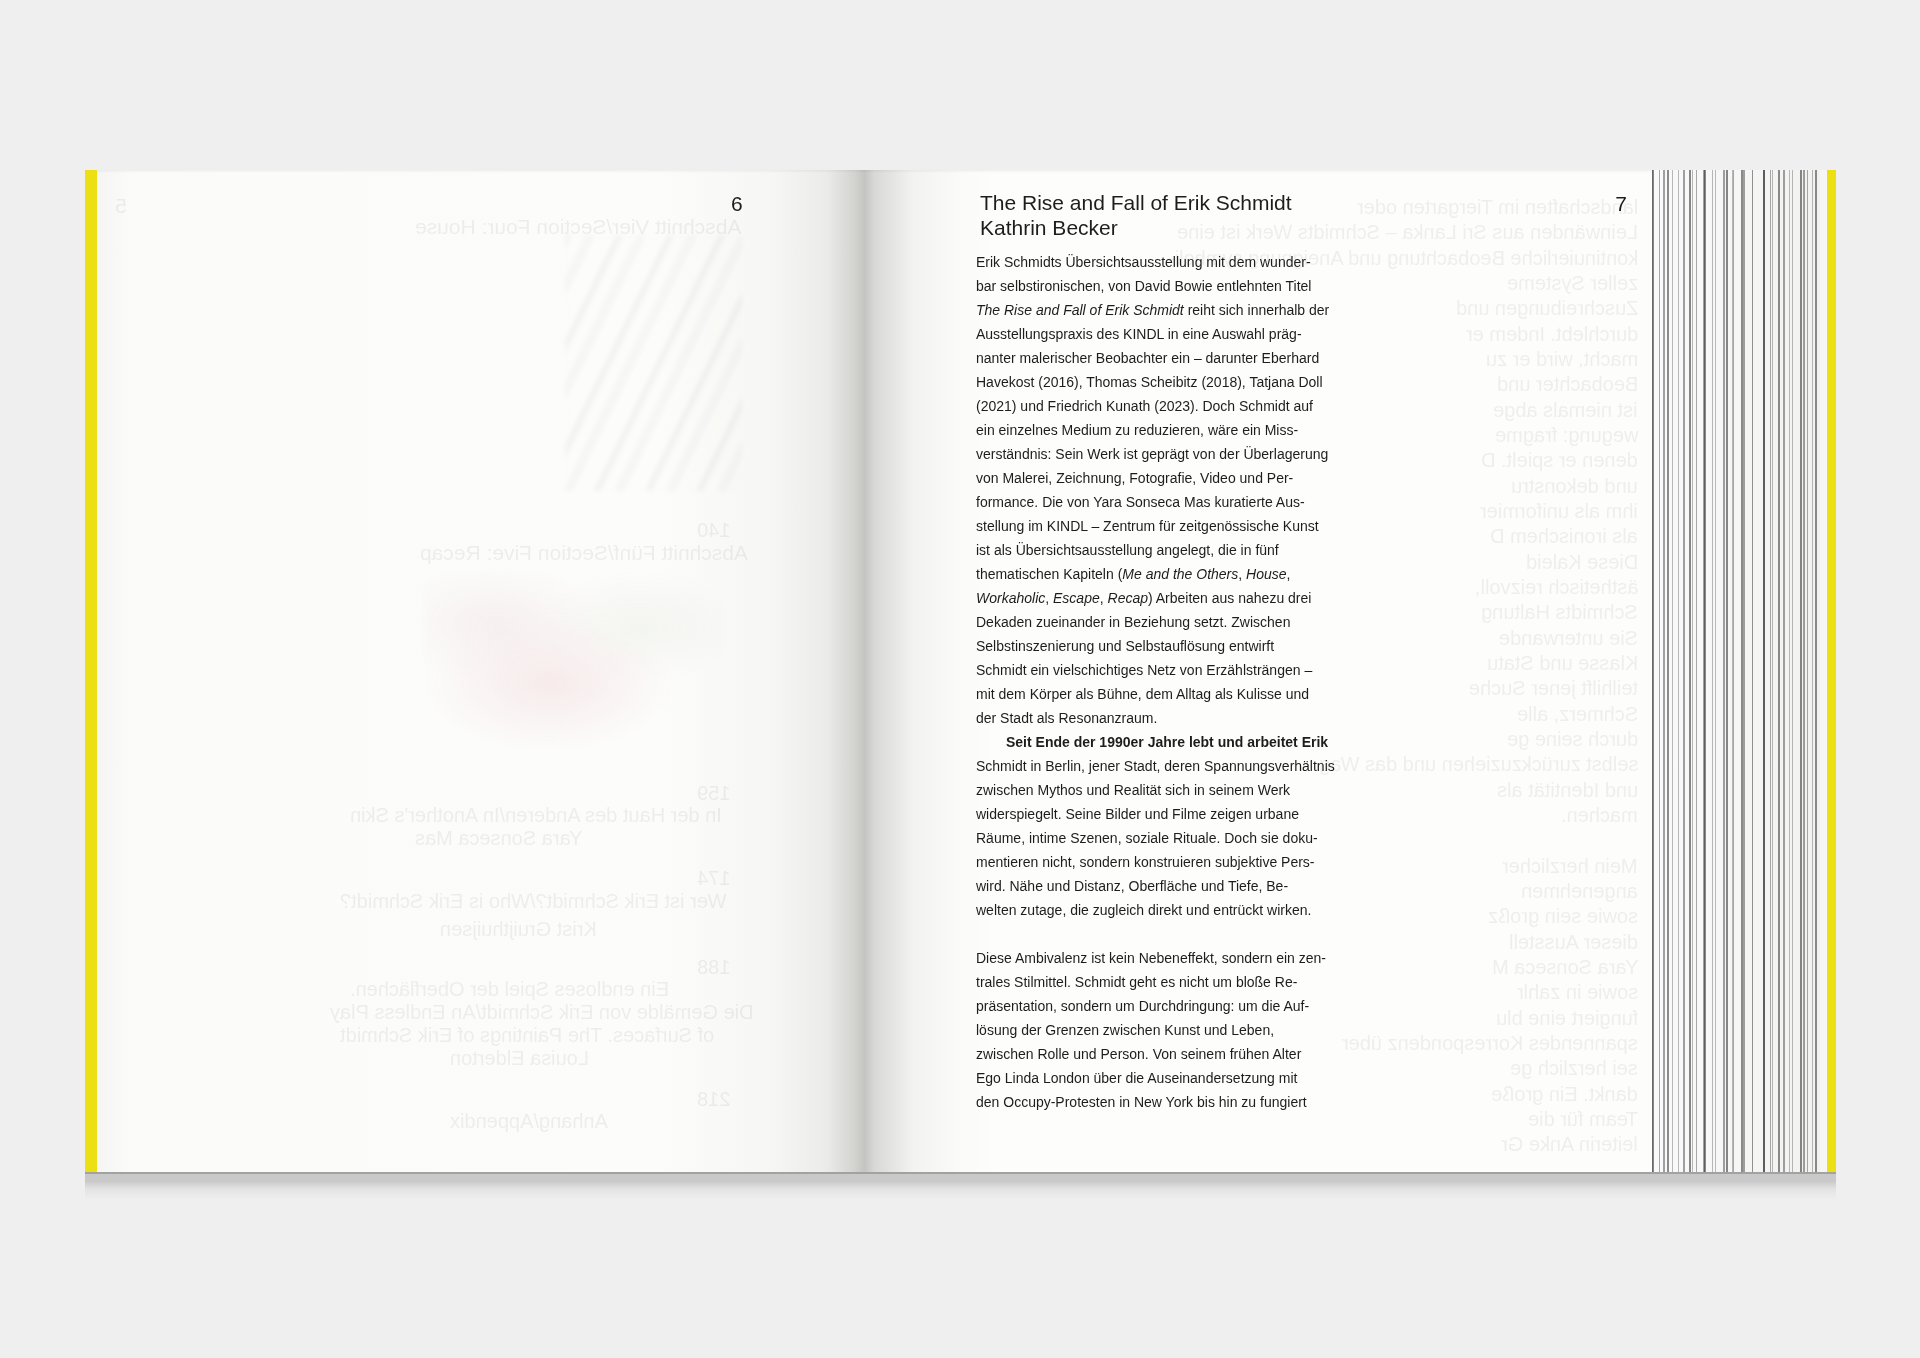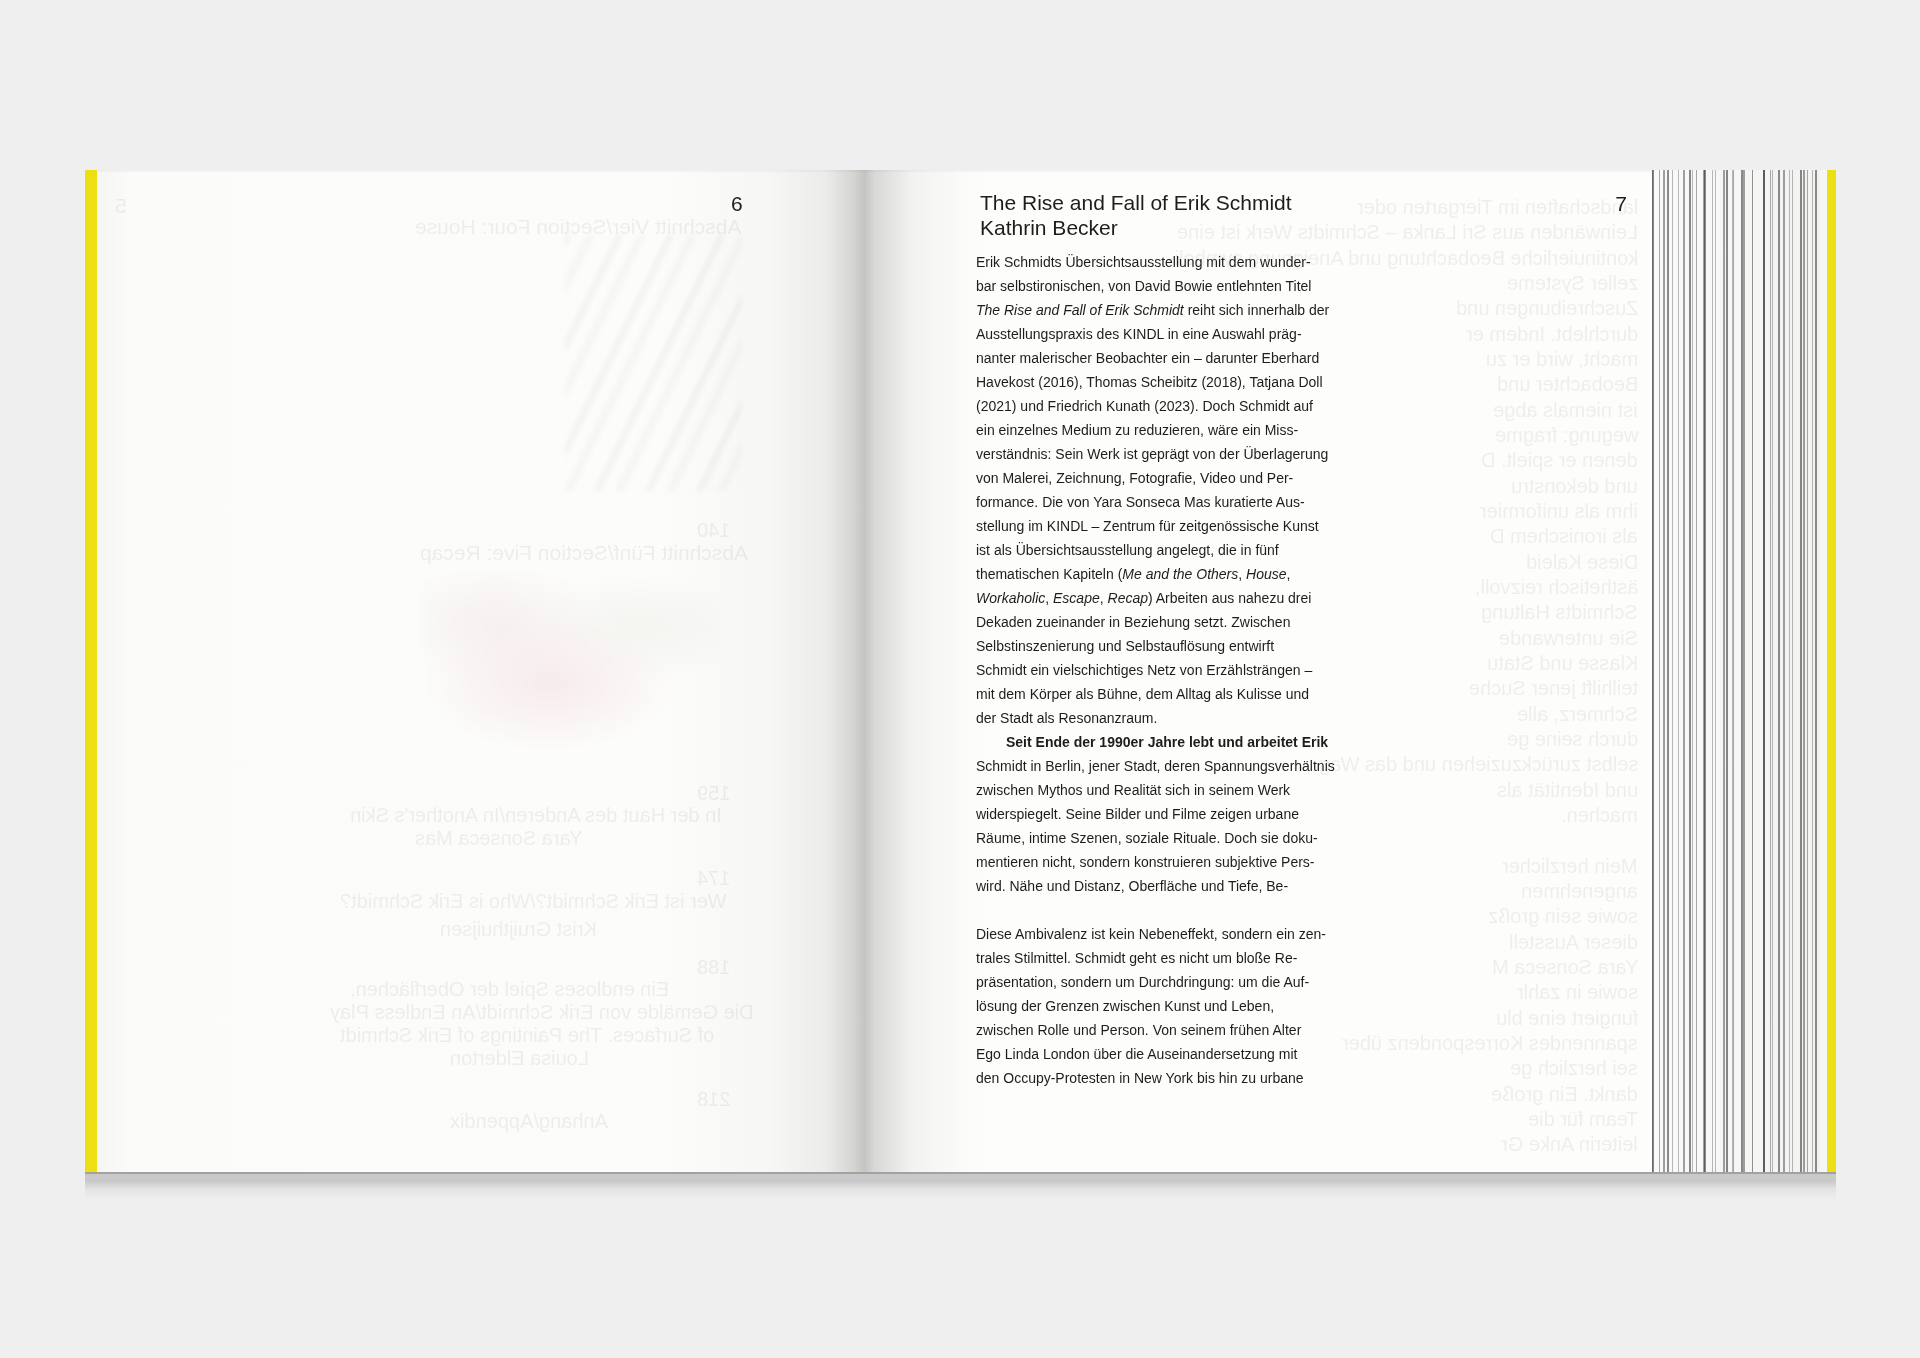--- a/index.html
+++ b/index.html
@@ -147,28 +147,29 @@
         <div class="bl"><span>Schmidt ein vielschichtiges Netz von Erzählsträngen –</span></div>
         <div class="bl"><span>mit dem Körper als Bühne, dem Alltag als Kulisse und</span></div>
         <div class="bl"><span>der Stadt als Resonanzraum.</span></div>
         <div class="bl ind"><span>Seit Ende der 1990er Jahre lebt und arbeitet Erik</span></div>
         <div class="bl"><span>Schmidt in Berlin, jener Stadt, deren Spannungsverhältnis</span></div>
         <div class="bl"><span>zwischen Mythos und Realität sich in seinem Werk</span></div>
         <div class="bl"><span>widerspiegelt. Seine Bilder und Filme zeigen urbane</span></div>
         <div class="bl"><span>Räume, intime Szenen, soziale Rituale. Doch sie doku-</span></div>
         <div class="bl"><span>mentieren nicht, sondern konstruieren subjektive Pers-</span></div>
         <div class="bl"><span>wird. Nähe und Distanz, Oberfläche und Tiefe, Be-</span></div>
+        <div class="bl"><span>welten zutage, die zugleich direkt und entrückt wirken.</span></div>
         <div class="bl">&nbsp;</div>
         <div class="bl"><span>Diese Ambivalenz ist kein Nebeneffekt, sondern ein zen-</span></div>
         <div class="bl"><span>trales Stilmittel. Schmidt geht es nicht um bloße Re-</span></div>
         <div class="bl"><span>präsentation, sondern um Durchdringung: um die Auf-</span></div>
         <div class="bl"><span>lösung der Grenzen zwischen Kunst und Leben,</span></div>
         <div class="bl"><span>zwischen Rolle und Person. Von seinem frühen Alter</span></div>
         <div class="bl"><span>Ego Linda London über die Auseinandersetzung mit</span></div>
-        <div class="bl"><span>den Occupy-Protesten in New York bis hin zu urbane</span></div>
+        <div class="bl"><span>den Occupy-Protesten in New York bis hin zu fungiert</span></div>
       </div>
     <div class="page-num" style="right:25px;top:22px;left:auto;">7</div>
   </div>
 
   <div id="gutter-shade"></div>
 
   <div id="fore-edge">
     <div id="stripes"></div>
   </div>
 

